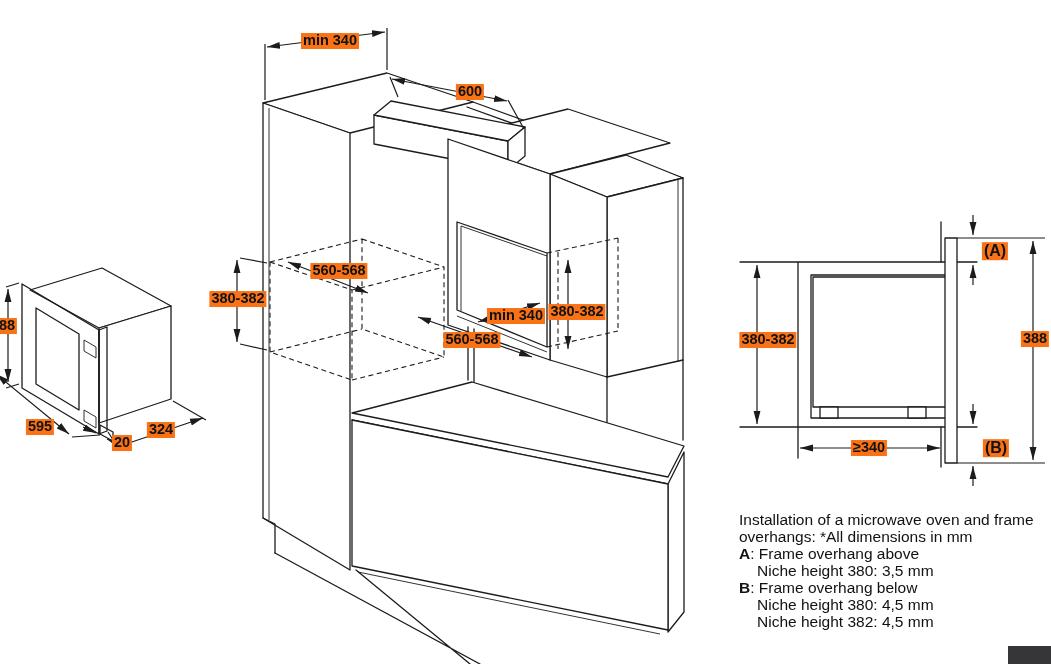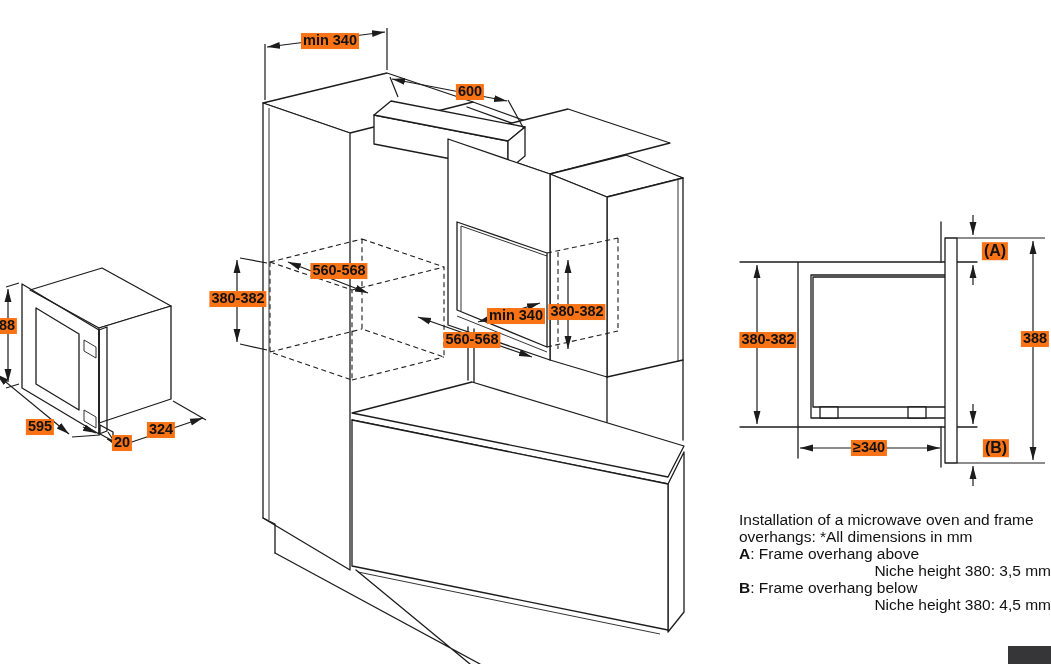--- a/index.html
+++ b/index.html
@@ -17,21 +17,21 @@
   .dim{
     position:absolute;transform:translate(-50%,-50%);
     font-size:14.5px;font-weight:bold;color:#121212;background:#f97316;
     padding:0 2px;white-space:nowrap;z-index:3;line-height:1.1;
   }
   .dim.big{font-size:16px;}
   .notes{
     position:absolute;left:739px;top:487px;width:312px;z-index:3;
     font-size:15.5px;line-height:17px;color:#111111;margin-top:24px;
   }
-  .notes .indent{padding-left:18px;text-align:right;}
+  .notes .indent{padding-left:18px;}
   .notes b{font-weight:bold;}
   .corner-box{position:absolute;left:1008px;top:646px;width:43px;height:18px;background:#363638;z-index:4;}
 </style>
 </head>
 <body>
 
 <svg width="1051" height="664" viewBox="0 0 1051 664">
   <defs>
     <marker id="ah" viewBox="0 0 12 8" refX="12" refY="4" markerWidth="13" markerHeight="9" markerUnits="userSpaceOnUse" orient="auto-start-reverse">
       <path d="M0,0.8 L12,4 L0,7.2 Z" fill="#1c1c1c"></path>
@@ -136,15 +136,16 @@
 <div class="dim" style="left:869px;top:448px;">≥340</div>
 <div class="dim big" style="left:995px;top:251px;">(A)</div>
 <div class="dim big" style="left:996px;top:448px;">(B)</div>
 
 <div class="notes">
   <div>Installation of a microwave oven and frame overhangs: *All dimensions in mm</div>
   <div><b>A</b><span>: Frame overhang above</span></div>
   <div class="indent">Niche height 380: 3,5 mm</div>
   <div><b>B</b><span>: Frame overhang below</span></div>
   <div class="indent">Niche height 380: 4,5 mm</div>
+  <div class="indent">Niche height 382: 4,5 mm</div>
 </div>
 
 <div class="corner-box"></div>
 
 </body></html>

